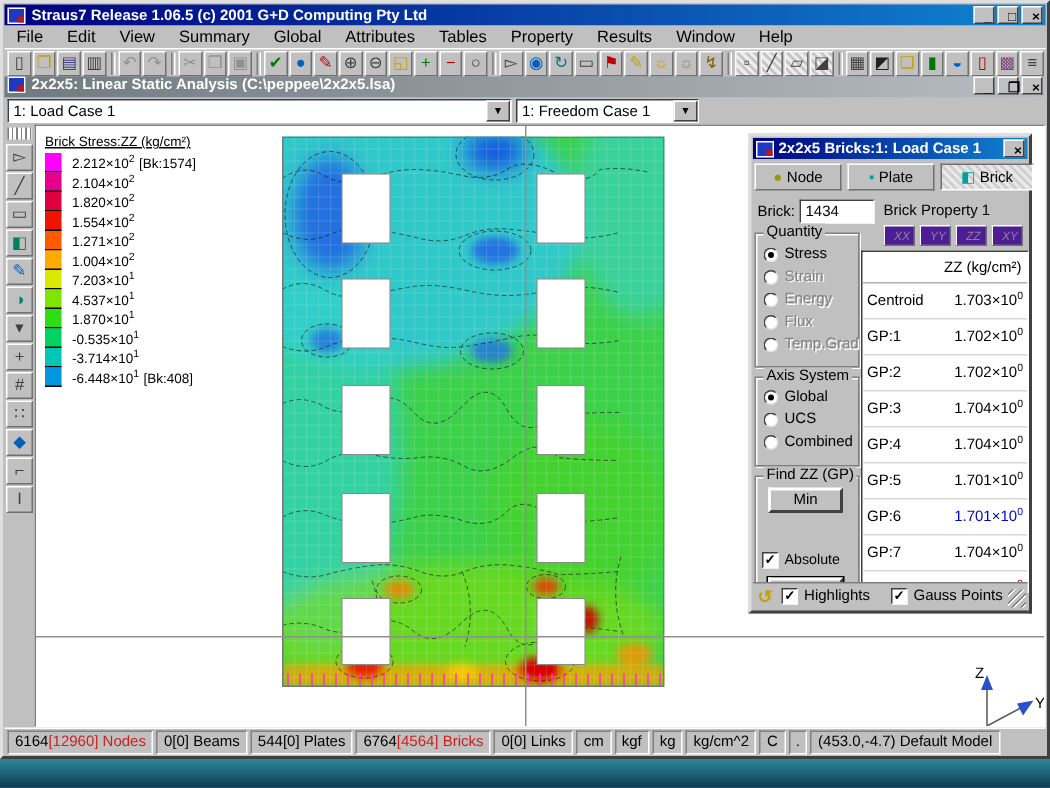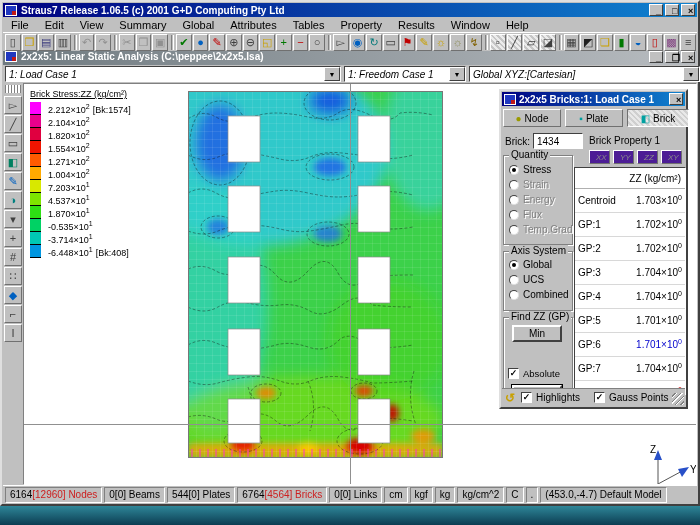--- a/index.html
+++ b/index.html
@@ -27,21 +27,21 @@
            display:flex;align-items:center;padding-left:2px;border-top:1px solid #fff;}
   .tbtn{width:16px;height:17px;margin-right:1px;background:#c0c0c0;border:1px solid;
         border-color:#fff #707070 #707070 #fff;font-size:11px;line-height:15px;text-align:center;
         padding:0;box-sizing:border-box;overflow:hidden;}
   .tbtn.sep{width:3px;background:transparent;border:none;border-left:1px solid #808080;border-right:1px solid #fff;height:15px;margin:0 2px;}
   .tbtn.chk{background:repeating-linear-gradient(45deg,#ececec 0 2px,#c6c6c6 2px 4px);}
   
   .comborow{position:absolute;left:1px;top:63px;right:1px;height:18px;background:#c0c0c0;}
   .combo{position:absolute;top:1px;height:16px;background:#fff;border:1px solid;
          border-color:#404040 #fff #fff #404040;display:flex;align-items:center;
-         font-size:10px;padding-left:3px;box-sizing:border-box;font-style:italic;}
+         font-size:10px;padding-left:3px;box-sizing:border-box;}
   .combo-btn{margin-left:auto;width:14px;align-self:stretch;background:#c0c0c0;
              border:1px solid;border-color:#fff #404040 #404040 #fff;font-size:7px;
              display:flex;align-items:center;justify-content:center;}
   
   .sidebar{position:absolute;left:1px;top:81px;width:20px;bottom:19px;background:#c0c0c0;}
   .grip{height:8px;margin:2px 2px 3px 2px;background:repeating-linear-gradient(90deg,#808080 0 1px,#fff 1px 3px);}
   .sbtn{display:block;width:18px;height:18px;margin:0 1px 1px 1px;background:#c0c0c0;border:1px solid;
         border-color:#fff #707070 #707070 #fff;font-size:11px;line-height:16px;text-align:center;
         padding:0;box-sizing:border-box;}
   
@@ -202,24 +202,20 @@
 
     <div class="comborow">
       <div class="combo" style="left:2px;width:336px;">
         <span>1: Load Case 1</span>
         <span class="combo-btn">▼</span>
       </div>
       <div class="combo" style="left:341px;width:122px;">
         <span>1: Freedom Case 1</span>
         <span class="combo-btn">▼</span>
       </div>
-      <div class="combo" style="left:466px;width:231px;">
-        <span>Global XYZ:[Cartesian]</span>
-        <span class="combo-btn">▼</span>
-      </div>
     </div>
 
     <div class="sidebar">
       <div class="grip"></div>
       <div>
 
       <button class="sbtn" style="color: rgb(64, 64, 64);">▻</button>
           <button class="sbtn" style="color: rgb(64, 64, 64);">╱</button>
           <button class="sbtn" style="color: rgb(64, 64, 64);">▭</button>
           <button class="sbtn" style="color: rgb(0, 128, 96);">◧</button>

